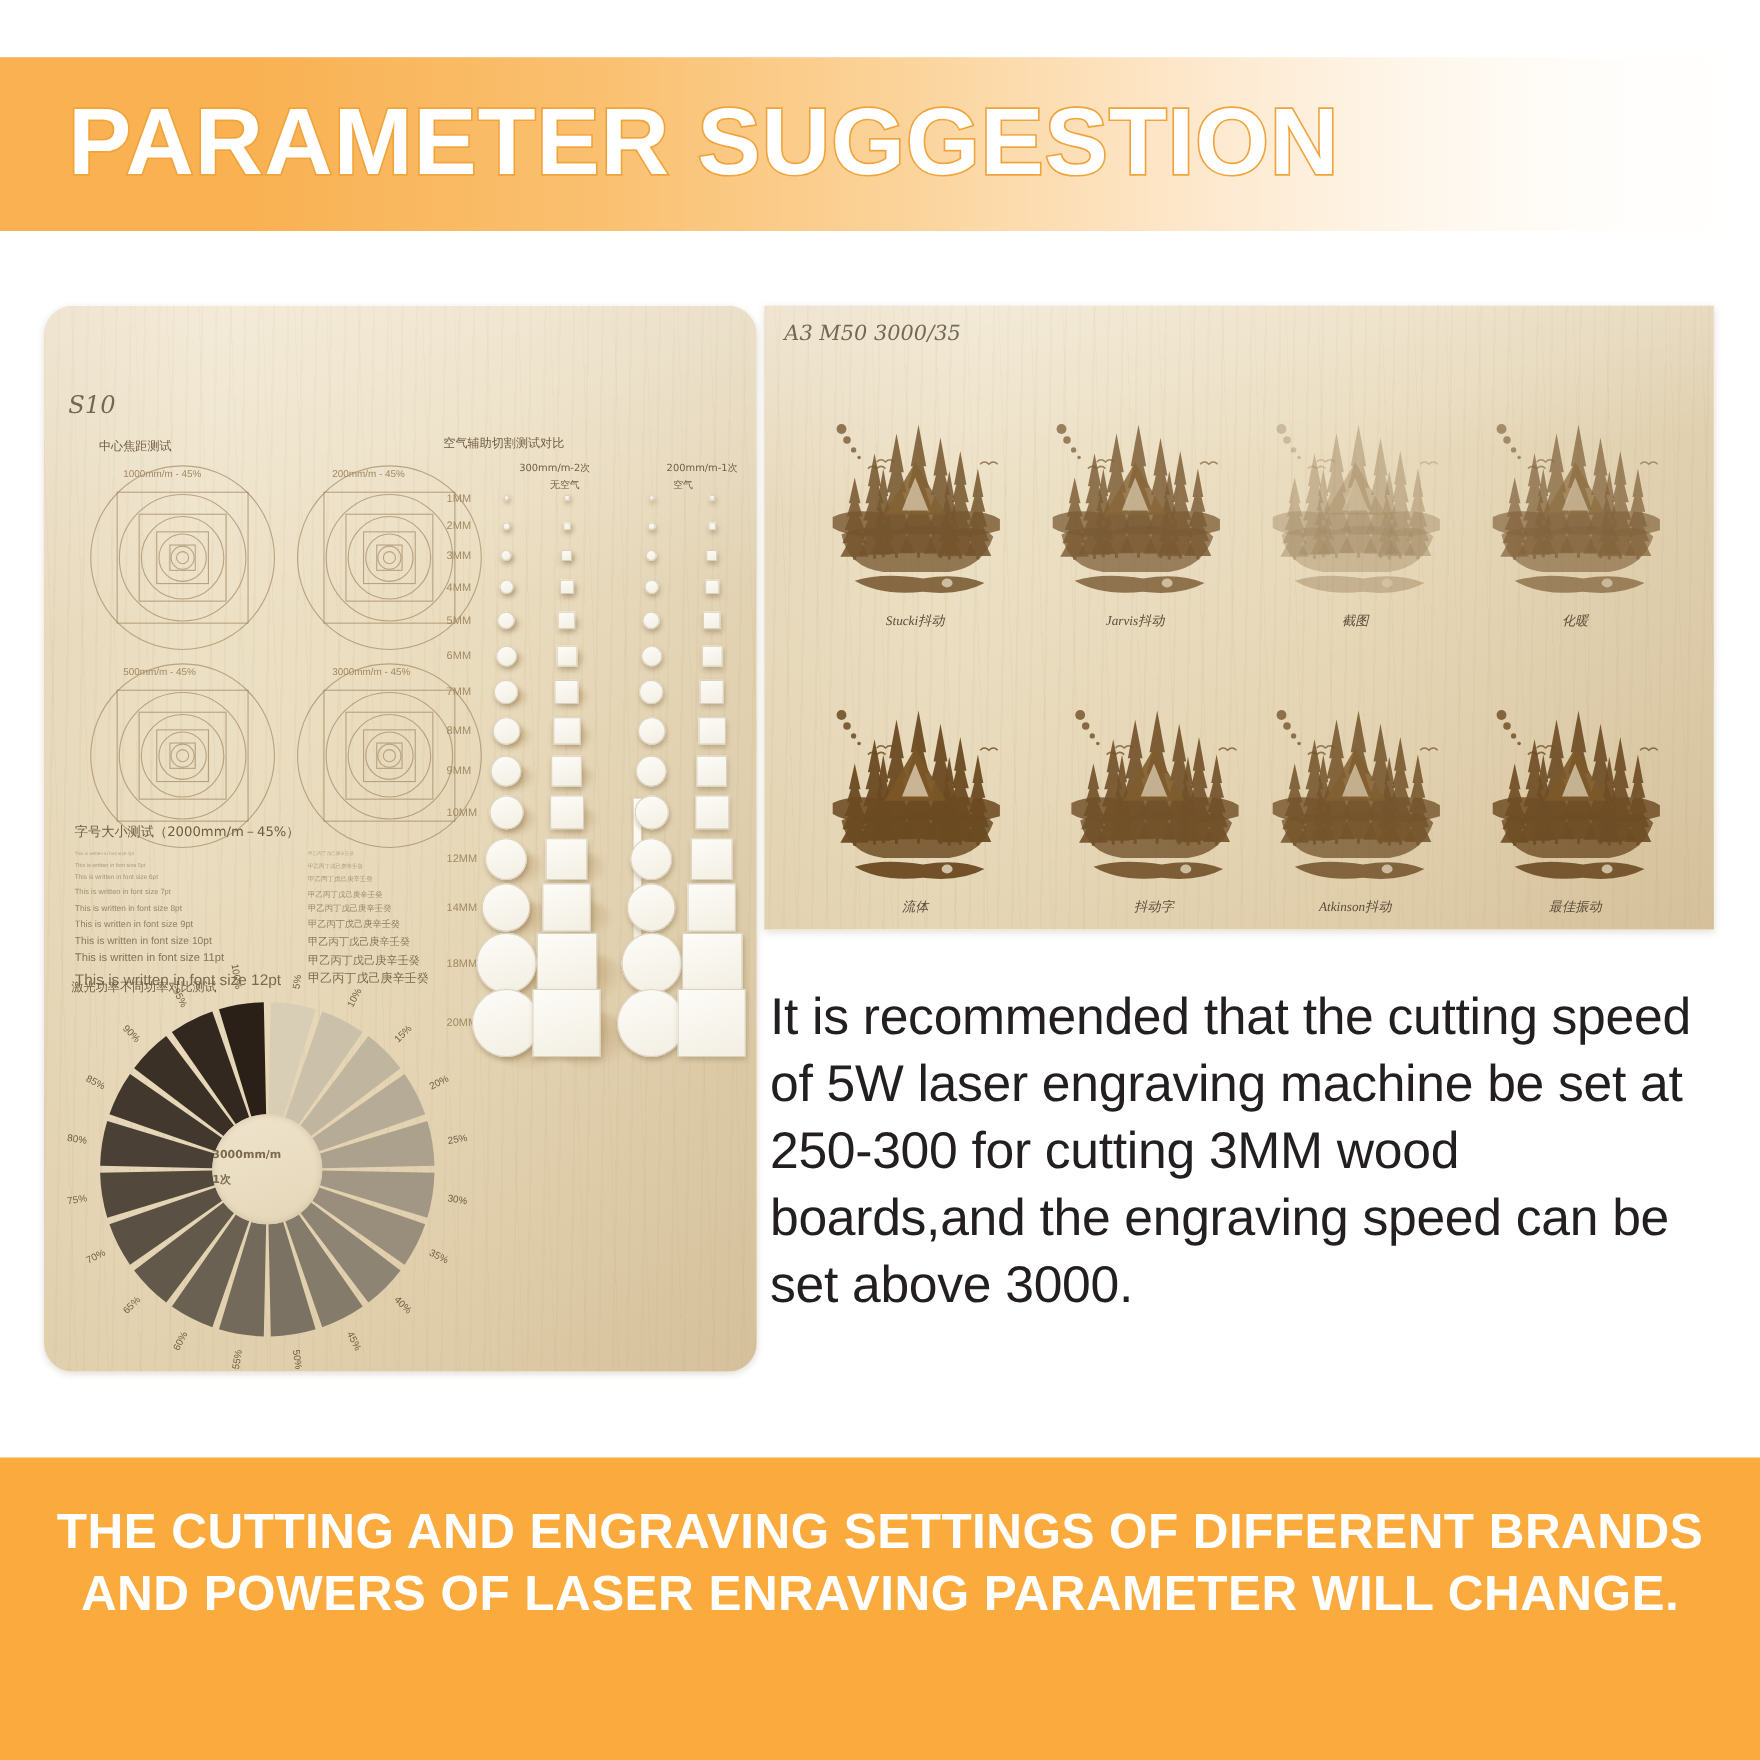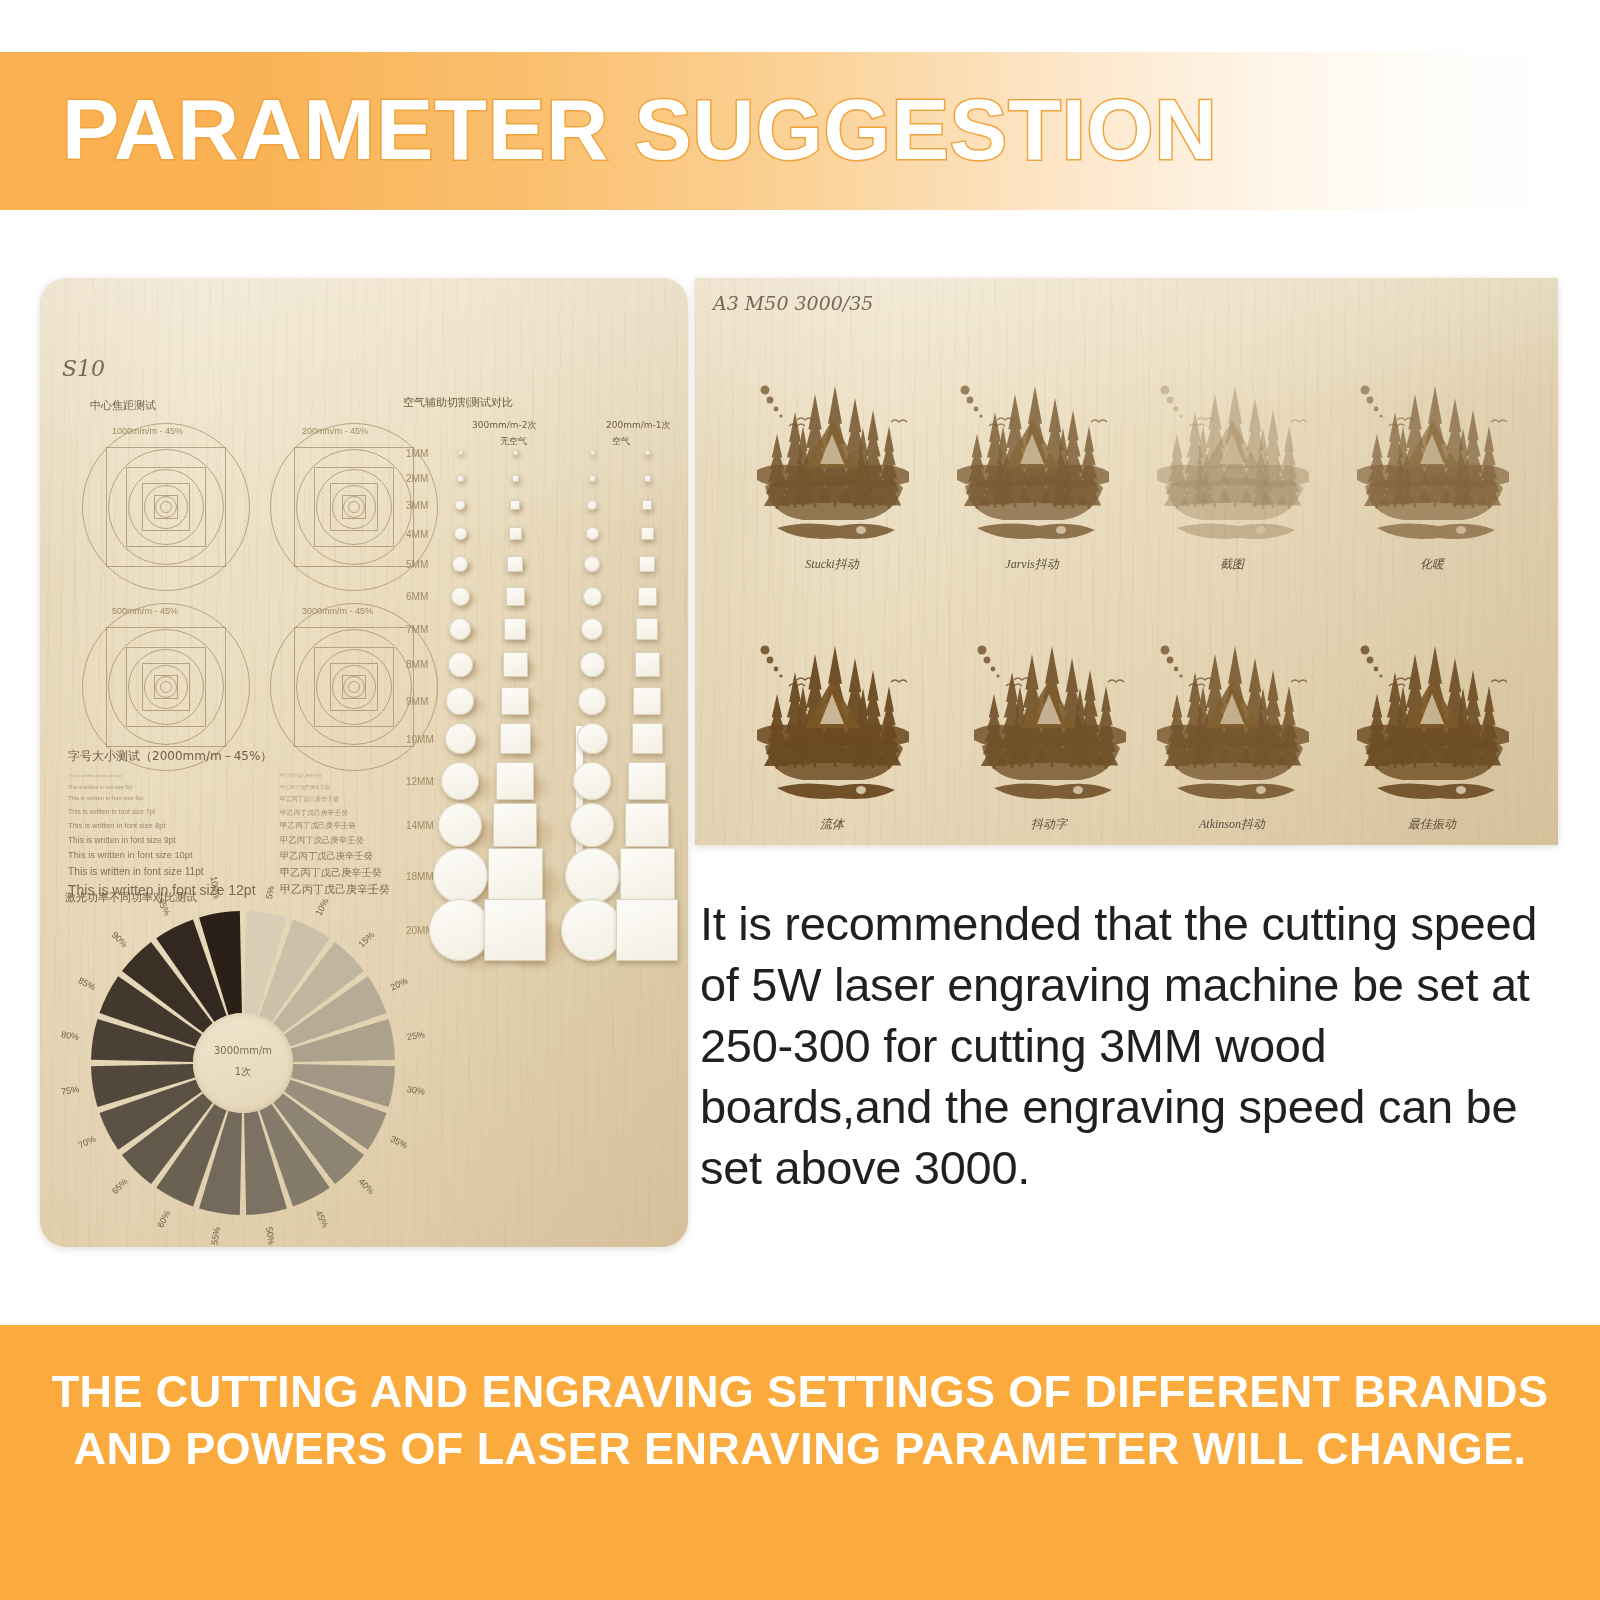--- a/index.html
+++ b/index.html
@@ -92,22 +92,22 @@
   
   #wheel-wrap{position:absolute;left:48px;top:630px;width:320px;height:318px;}
   #wheel{position:absolute;left:0;top:0;width:310px;height:310px;border-radius:50%;overflow:visible;}
   #wheel-hub{
     position:absolute;left:105px;top:105px;width:100px;height:100px;border-radius:50%;
     background:linear-gradient(160deg,#efe4cd,#e4d6b7);
     box-shadow:inset 0 0 6px rgba(150,125,85,.30);
     z-index:5;
   }
   #wheel-hub span{
-    position:absolute;left:0;width:100px;text-align:center;
-    color:#7b6a4e;font-size:10px;font-family:"DejaVu Sans",sans-serif;
+    position:absolute;left:0;width:100px;text-align:left;
+    color:#7b6a4e;font-size:10px;font-family:"DejaVu Sans",sans-serif;font-weight:bold;
   }
   .pct{
     position:absolute;font-size:9px;color:#6f5f45;
     font-family:"Liberation Sans",sans-serif;white-space:nowrap;
     transform-origin:0 50%;
   }
 
   
   .tile{position:absolute;}
   .tile-label{

